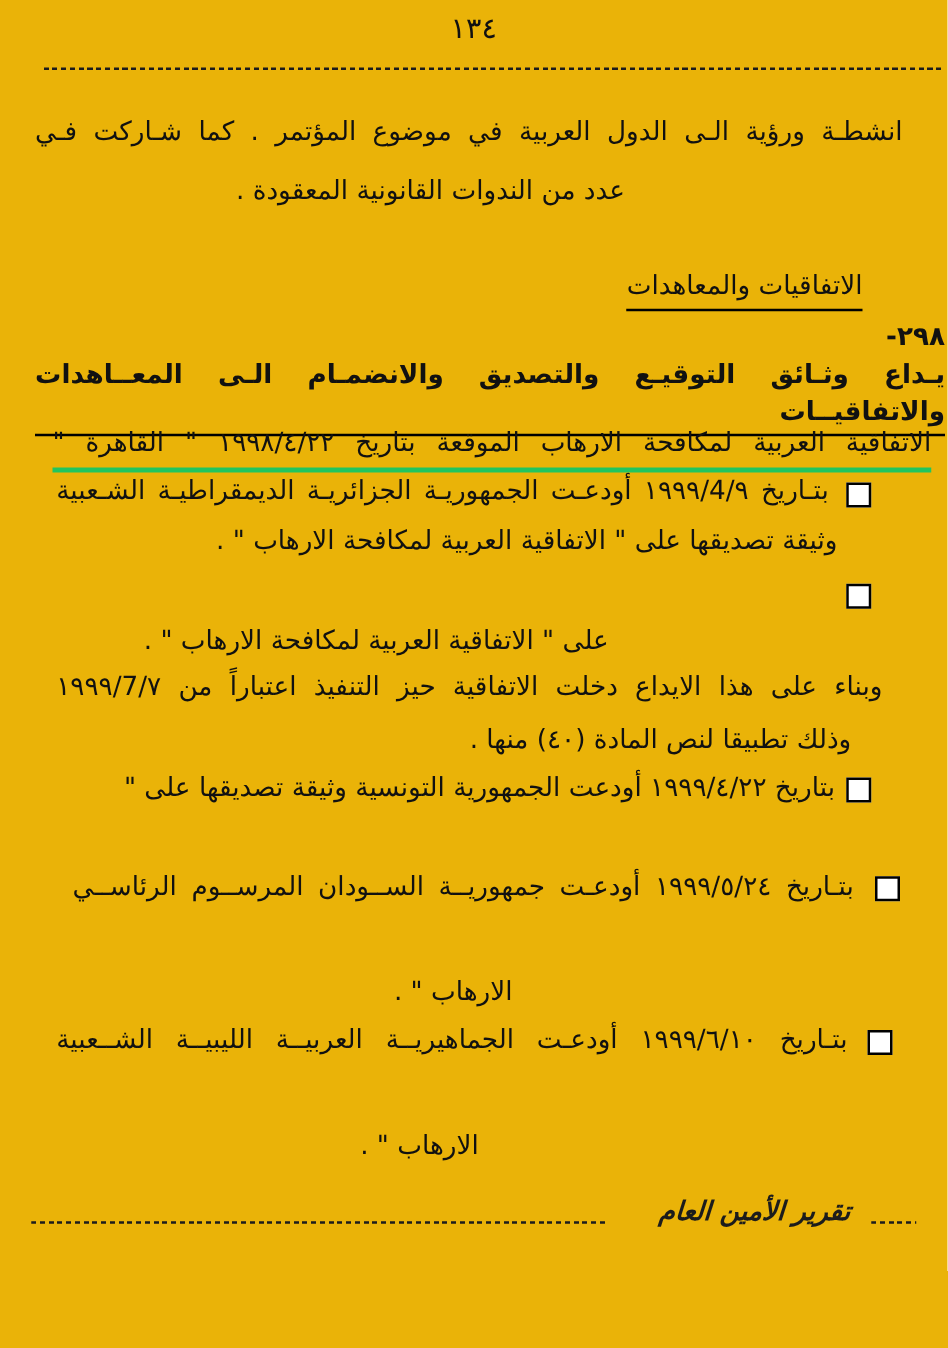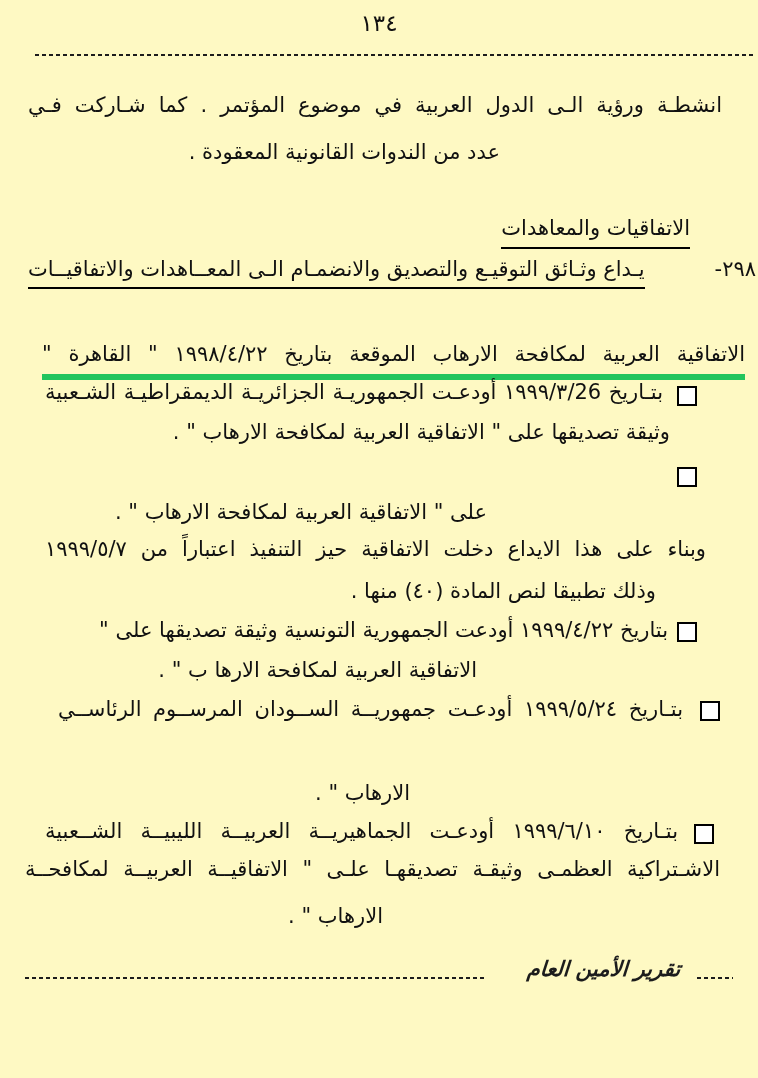--- a/index.html
+++ b/index.html
@@ -1,24 +1,24 @@
 <!DOCTYPE html>
 <html lang="ar" dir="rtl"><head>
 <meta charset="utf-8">
 <style>
   html,body{margin:0;padding:0;background:#ffffff;}
   .page{
-    position:relative;width:758px;height:1078px;background:#fef9c3;
+    position:relative;width:758px;height:1078px;background:#eab308;
     font-family:"DejaVu Sans",sans-serif;color:#111;direction:rtl;overflow:hidden;
   }
   .ln{position:absolute;font-size:21px;line-height:30px;white-space:nowrap;text-align:right;}
   .j{white-space:normal;text-align:justify;text-align-last:justify;}
-  .b{font-weight:normal;}
+  .b{font-weight:bold;}
   .u-span{display:inline-block;border-bottom:2px solid #000;padding-bottom:4px;}
-  .u-box{border-bottom:6px solid #22c55e;padding-bottom:5px;}
+  .u-box{border-bottom:4px solid #22c55e;padding-bottom:5px;}
   .rule{
     position:absolute;height:2px;
     background:repeating-linear-gradient(90deg,#1c1c1c 0 4px,transparent 4px 7px);
   }
   .sq{position:absolute;width:16px;height:16px;border:2px solid #000;background:#fff;}
   .pagenum{
     position:absolute;top:10px;left:0;right:0;text-align:center;
     font-size:23px;letter-spacing:10px;
   }
   .sig{
@@ -44,39 +44,37 @@
 
   <div class="ln j b" style="top:254px;right:2px;left:28px;">
     <span>٢٩٨-</span>
     <span class="u-span" style="border-bottom-width:2px;padding-bottom:3px;">يـداع وثـائق التوقيـع والتصديق والانضمـام الـى المعــاهدات والاتفاقيــات</span>
   </div>
 
 
   <div class="ln j u-box" style="top:339px;right:13px;left:42px;">الاتفاقية العربية لمكافحة الارهاب الموقعة بتاريخ ١٩٩٨/٤/٢٢ " القاهرة "</div>
 
   <div class="sq" style="top:386px;right:61px;"></div>
-  <div class="ln j" style="top:377px;right:95px;left:45px;">بتـاريخ ١٩٩٩/٣/26 أودعـت الجمهوريـة الجزائريـة الديمقراطيـة الشـعبية</div>
+  <div class="ln j" style="top:377px;right:95px;left:45px;">بتـاريخ ١٩٩٩/4/٩ أودعـت الجمهوريـة الجزائريـة الديمقراطيـة الشـعبية</div>
   <div class="ln" style="top:417px;right:88px;">وثيقة تصديقها على " الاتفاقية العربية لمكافحة الارهاب " .</div>
 
   <div class="sq" style="top:467px;right:61px;"></div>
   <div class="ln" style="top:497px;right:271px;">على " الاتفاقية العربية لمكافحة الارهاب " .</div>
 
-  <div class="ln j" style="top:534px;right:52px;left:45px;">وبناء على هذا الايداع دخلت الاتفاقية حيز التنفيذ اعتباراً من ١٩٩٩/٥/٧</div>
-  <div class="ln" style="top:576px;right:102px;">وذلك تطبيقا لنص المادة (٤٠) منها .</div>
+  <div class="ln j" style="top:534px;right:52px;left:45px;">وبناء على هذا الايداع دخلت الاتفاقية حيز التنفيذ اعتباراً من ١٩٩٩/7/٧</div>
+  <div class="ln" style="top:576px;right:77px;">وذلك تطبيقا لنص المادة (٤٠) منها .</div>
 
   <div class="sq" style="top:622px;right:61px;"></div>
   <div class="ln" style="top:615px;right:90px;">بتاريخ ١٩٩٩/٤/٢٢ أودعت الجمهورية التونسية وثيقة  تصديقها على "</div>
-  <div class="ln" style="top:655px;right:281px;">الاتفاقية العربية لمكافحة الارها ب " .</div>
 
   <div class="sq" style="top:701px;right:38px;"></div>
   <div class="ln j" style="top:694px;right:75px;left:43px;margin-left:15px;">بتـاريخ ١٩٩٩/٥/٢٤ أودعـت جمهوريــة الســودان المرســوم الرئاســي</div>
   <div class="ln" style="top:778px;right:348px;">الارهاب " .</div>
 
   <div class="sq" style="top:824px;right:44px;"></div>
   <div class="ln j" style="top:816px;right:80px;left:45px;">بتـاريخ ١٩٩٩/٦/١٠ أودعـت الجماهيريــة العربيــة الليبيــة الشــعبية</div>
-  <div class="ln j" style="top:854px;right:38px;left:25px;">الاشـتراكية العظمـى وثيقـة تصديقهـا علـى " الاتفاقيــة العربيــة لمكافحــة</div>
   <div class="ln" style="top:901px;right:375px;">الارهاب " .</div>
 
   <div class="rule" style="top:977px;left:25px;width:462px;"></div>
   <div class="sig" style="top:957px;right:78px;">تقرير الأمين العام</div>
   <div class="rule" style="top:977px;right:25px;width:36px;"></div>
 
 </div>
 
 </body></html>

